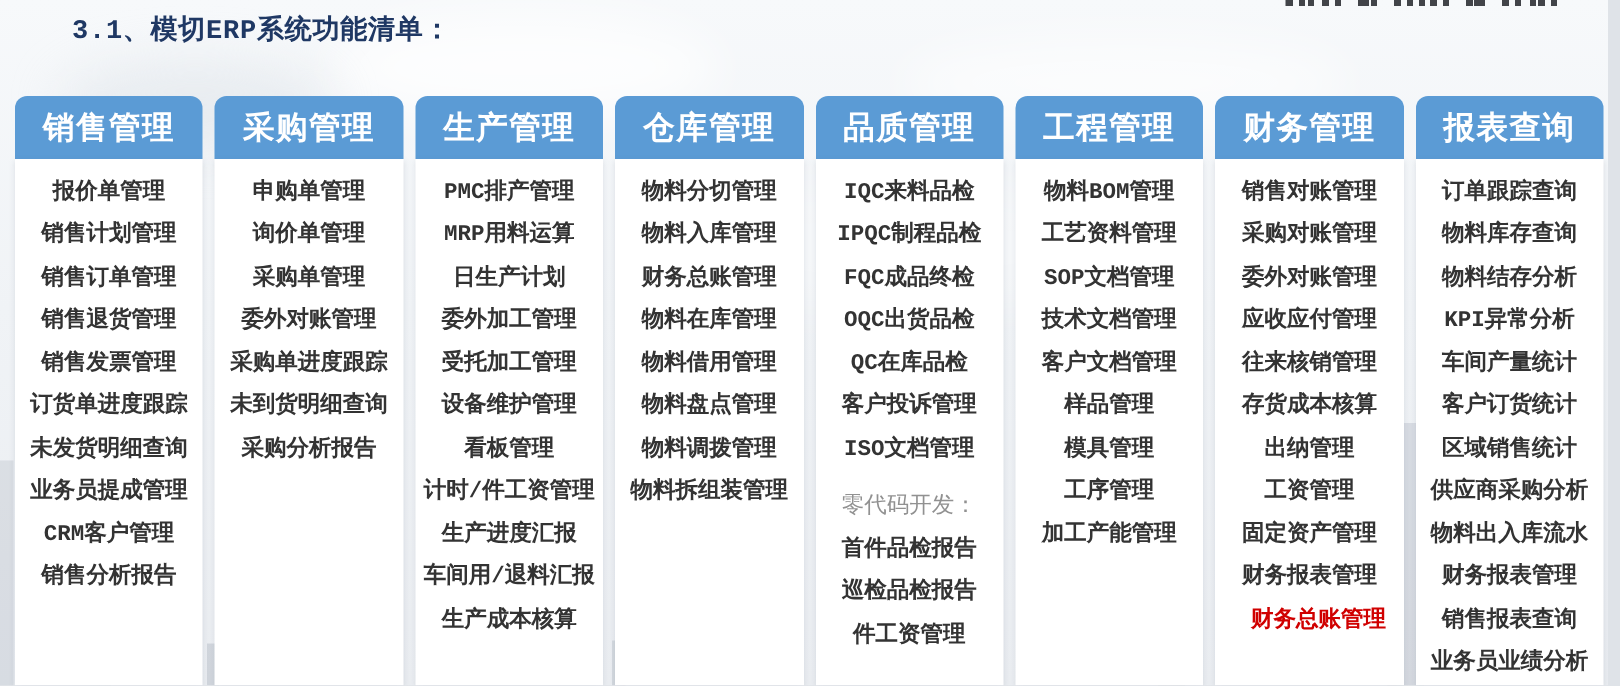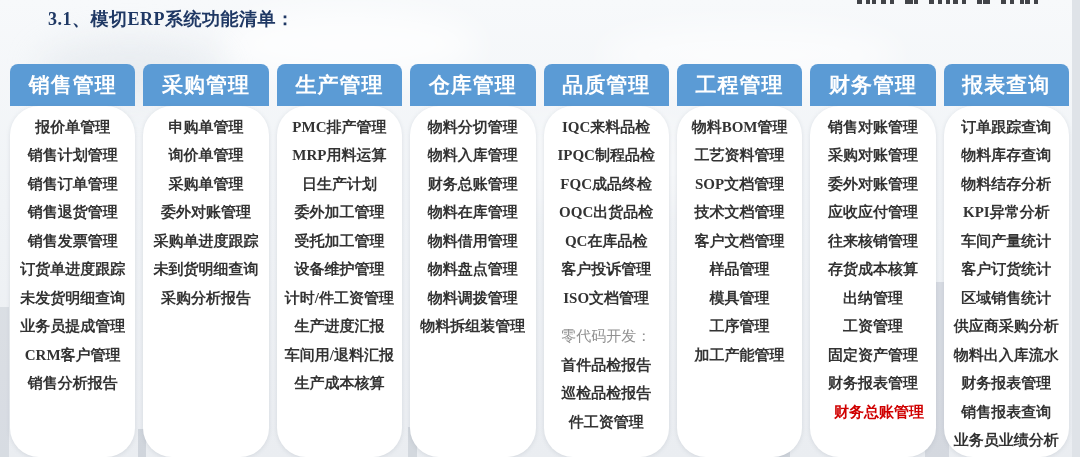--- a/index.html
+++ b/index.html
@@ -1,20 +1,20 @@
 <!DOCTYPE html>
 <html style="--header-bg: #5B9BD5; --header-text: #FFFFFF; --item-text: #333333; --muted-text: #919191; --highlight-text: #D00000; --title-text: #1F3864; --card-bg: #FFFFFF; --page-bg: #EEF1F4;"><head>
 <meta charset="utf-8">
 <style>
   html,body{margin:0;padding:0;background:#dfe3e8;}
   .page{
     position:relative;
     width:1072px;height:457px;
     overflow:hidden;
-    font-family:Liberation Serif, serif;
+    font-family:Liberation Mono, monospace;
     background:linear-gradient(180deg,#f7f9fb 0%,#f0f3f6 45%,#eaedf1 100%);
   }
   
   .cloud{position:absolute;border-radius:50%;filter:blur(16px);pointer-events:none;}
   .cloud.c1{left:220px;top:10px;width:260px;height:70px;background:rgba(255,255,255,.75);}
   .cloud.c2{left:600px;top:25px;width:300px;height:60px;background:rgba(255,255,255,.6);}
   .cloud.c3{left:40px;top:40px;width:180px;height:60px;background:rgba(222,228,234,.55);}
   .cloud.c4{left:430px;top:120px;width:320px;height:90px;background:rgba(255,255,255,.35);}
   
   .bldg{position:absolute;bottom:0;background:rgba(150,160,172,.22);pointer-events:none;}
@@ -50,21 +50,20 @@
     background:var(--header-bg,#5B9BD5);
     color:var(--header-text,#fff);
     font-size:21px;font-weight:bold;letter-spacing:1px;
     display:flex;align-items:center;justify-content:center;
     white-space:nowrap;
   }
   .col-body{
     flex:1;background:var(--card-bg,#fff);
     padding-top:7px;
     box-shadow:0 1px 4px rgba(110,120,140,.18);
-    border-radius:29px;
   }
   .item{
     height:28.5px;
     display:flex;align-items:center;justify-content:center;
     font-size:15px;font-weight:600;
     color:var(--item-text,#333);
     white-space:nowrap;
   }
   .item.muted{color:var(--muted-text,#919191);margin-top:10px;font-weight:500;}
   .item.highlight{color:var(--highlight-text,#D00000);margin-left:12px;}
@@ -118,20 +117,21 @@
       </div>
       <div class="col">
         <div class="col-header">生产管理</div>
         <div class="col-body">
           <div class="item">PMC排产管理</div>
           <div class="item">MRP用料运算</div>
           <div class="item">日生产计划</div>
           <div class="item">委外加工管理</div>
           <div class="item">受托加工管理</div>
           <div class="item">设备维护管理</div>
+          <div class="item">看板管理</div>
           <div class="item">计时/件工资管理</div>
           <div class="item">生产进度汇报</div>
           <div class="item">车间用/退料汇报</div>
           <div class="item">生产成本核算</div>
         </div>
       </div>
       <div class="col">
         <div class="col-header">仓库管理</div>
         <div class="col-body">
           <div class="item">物料分切管理</div>

